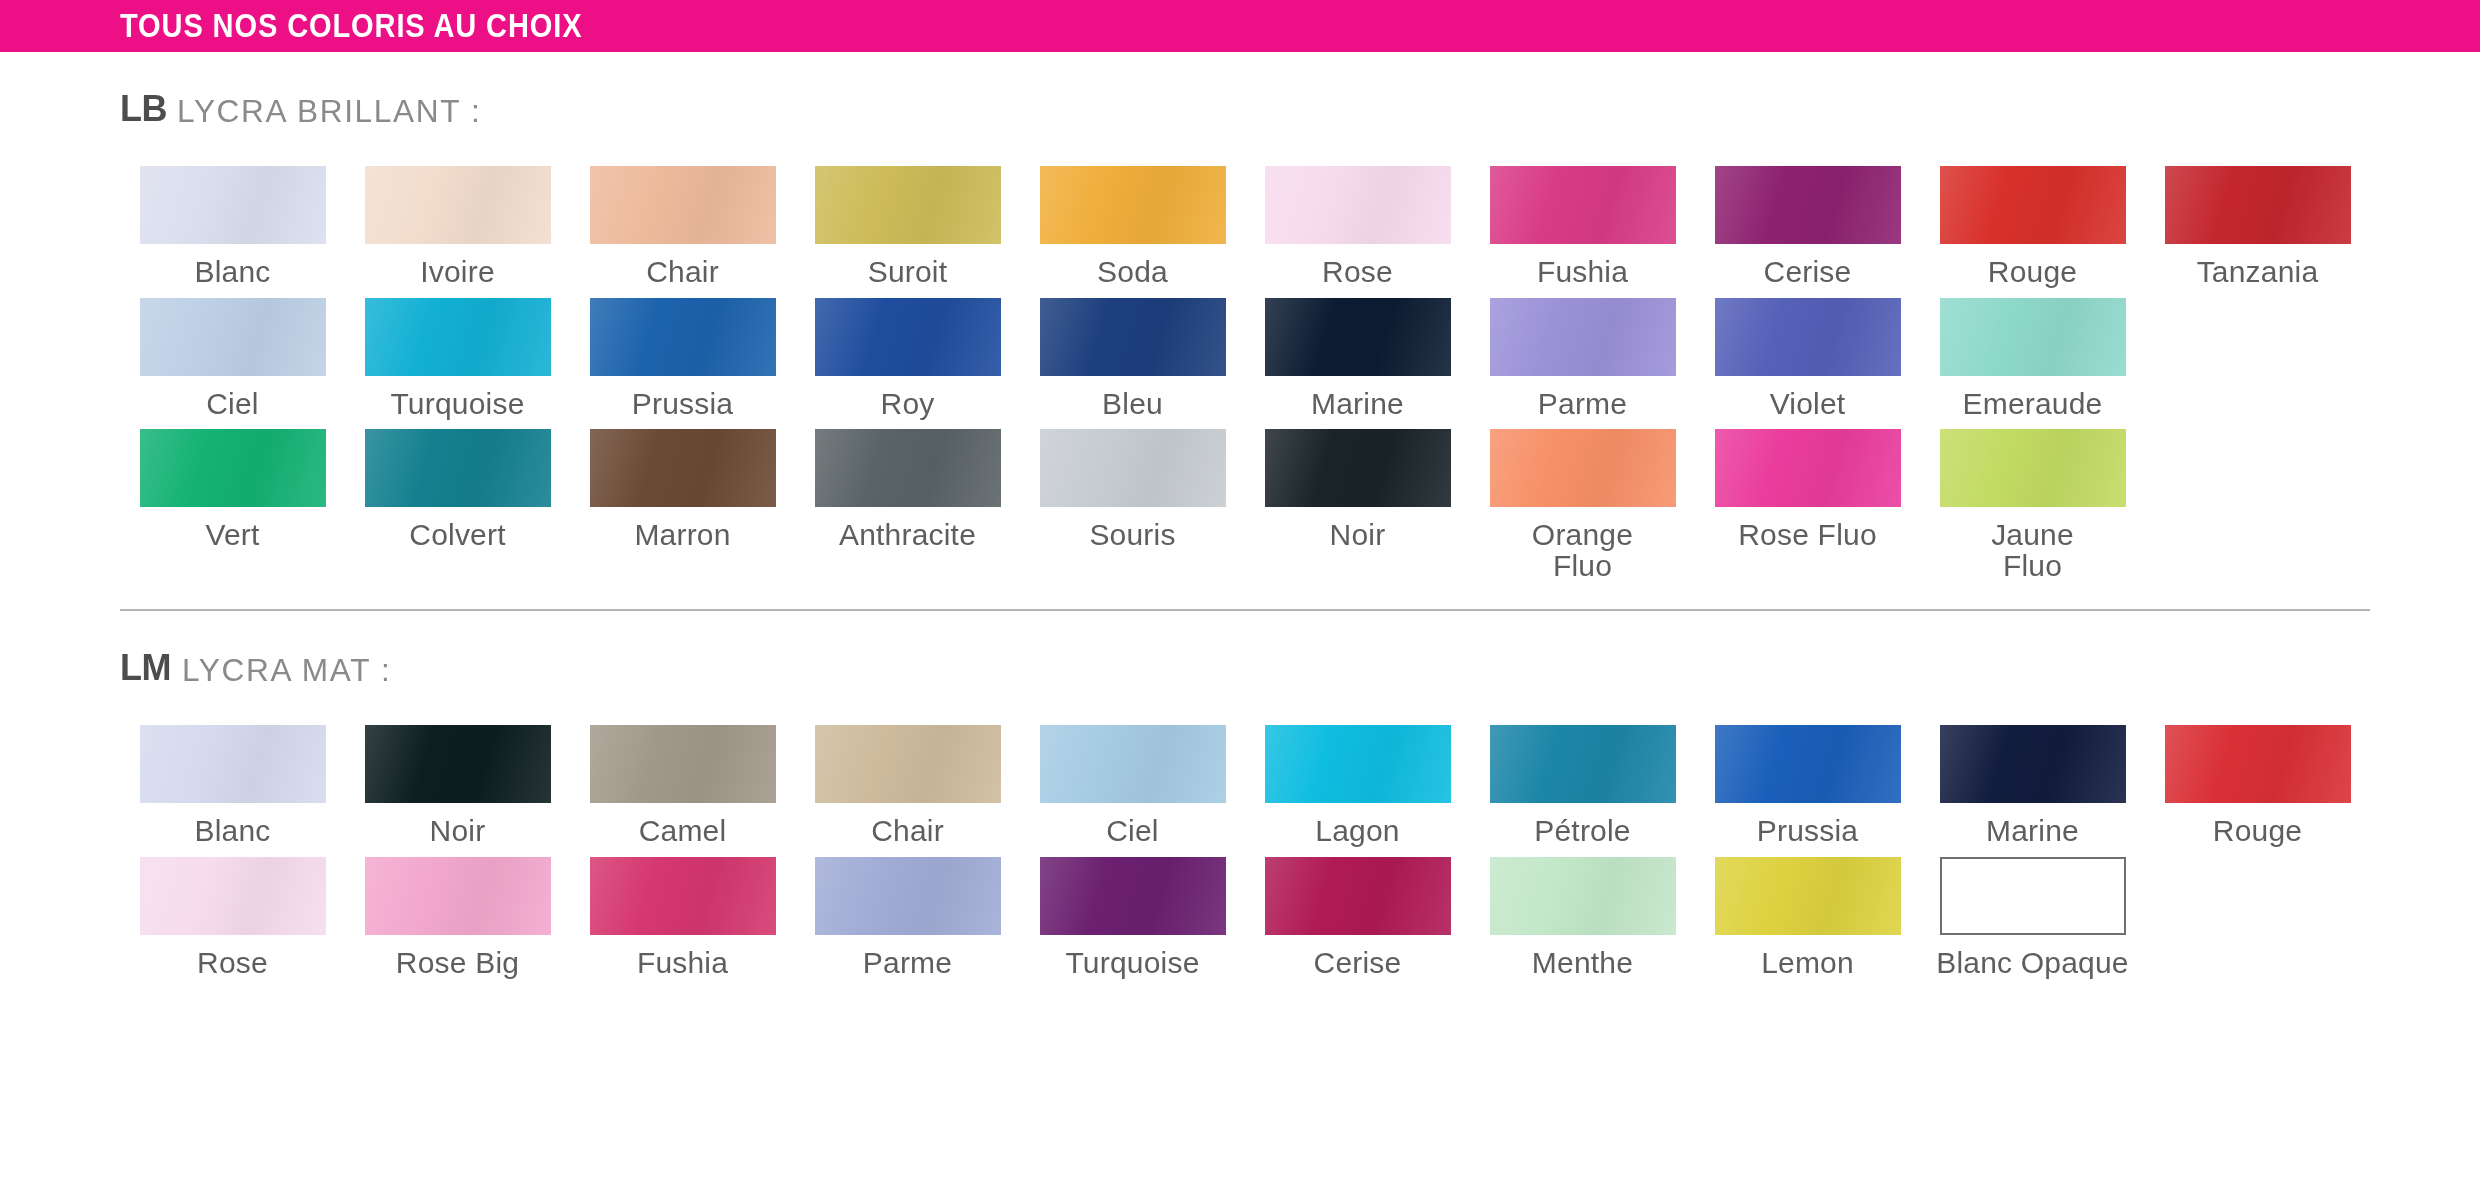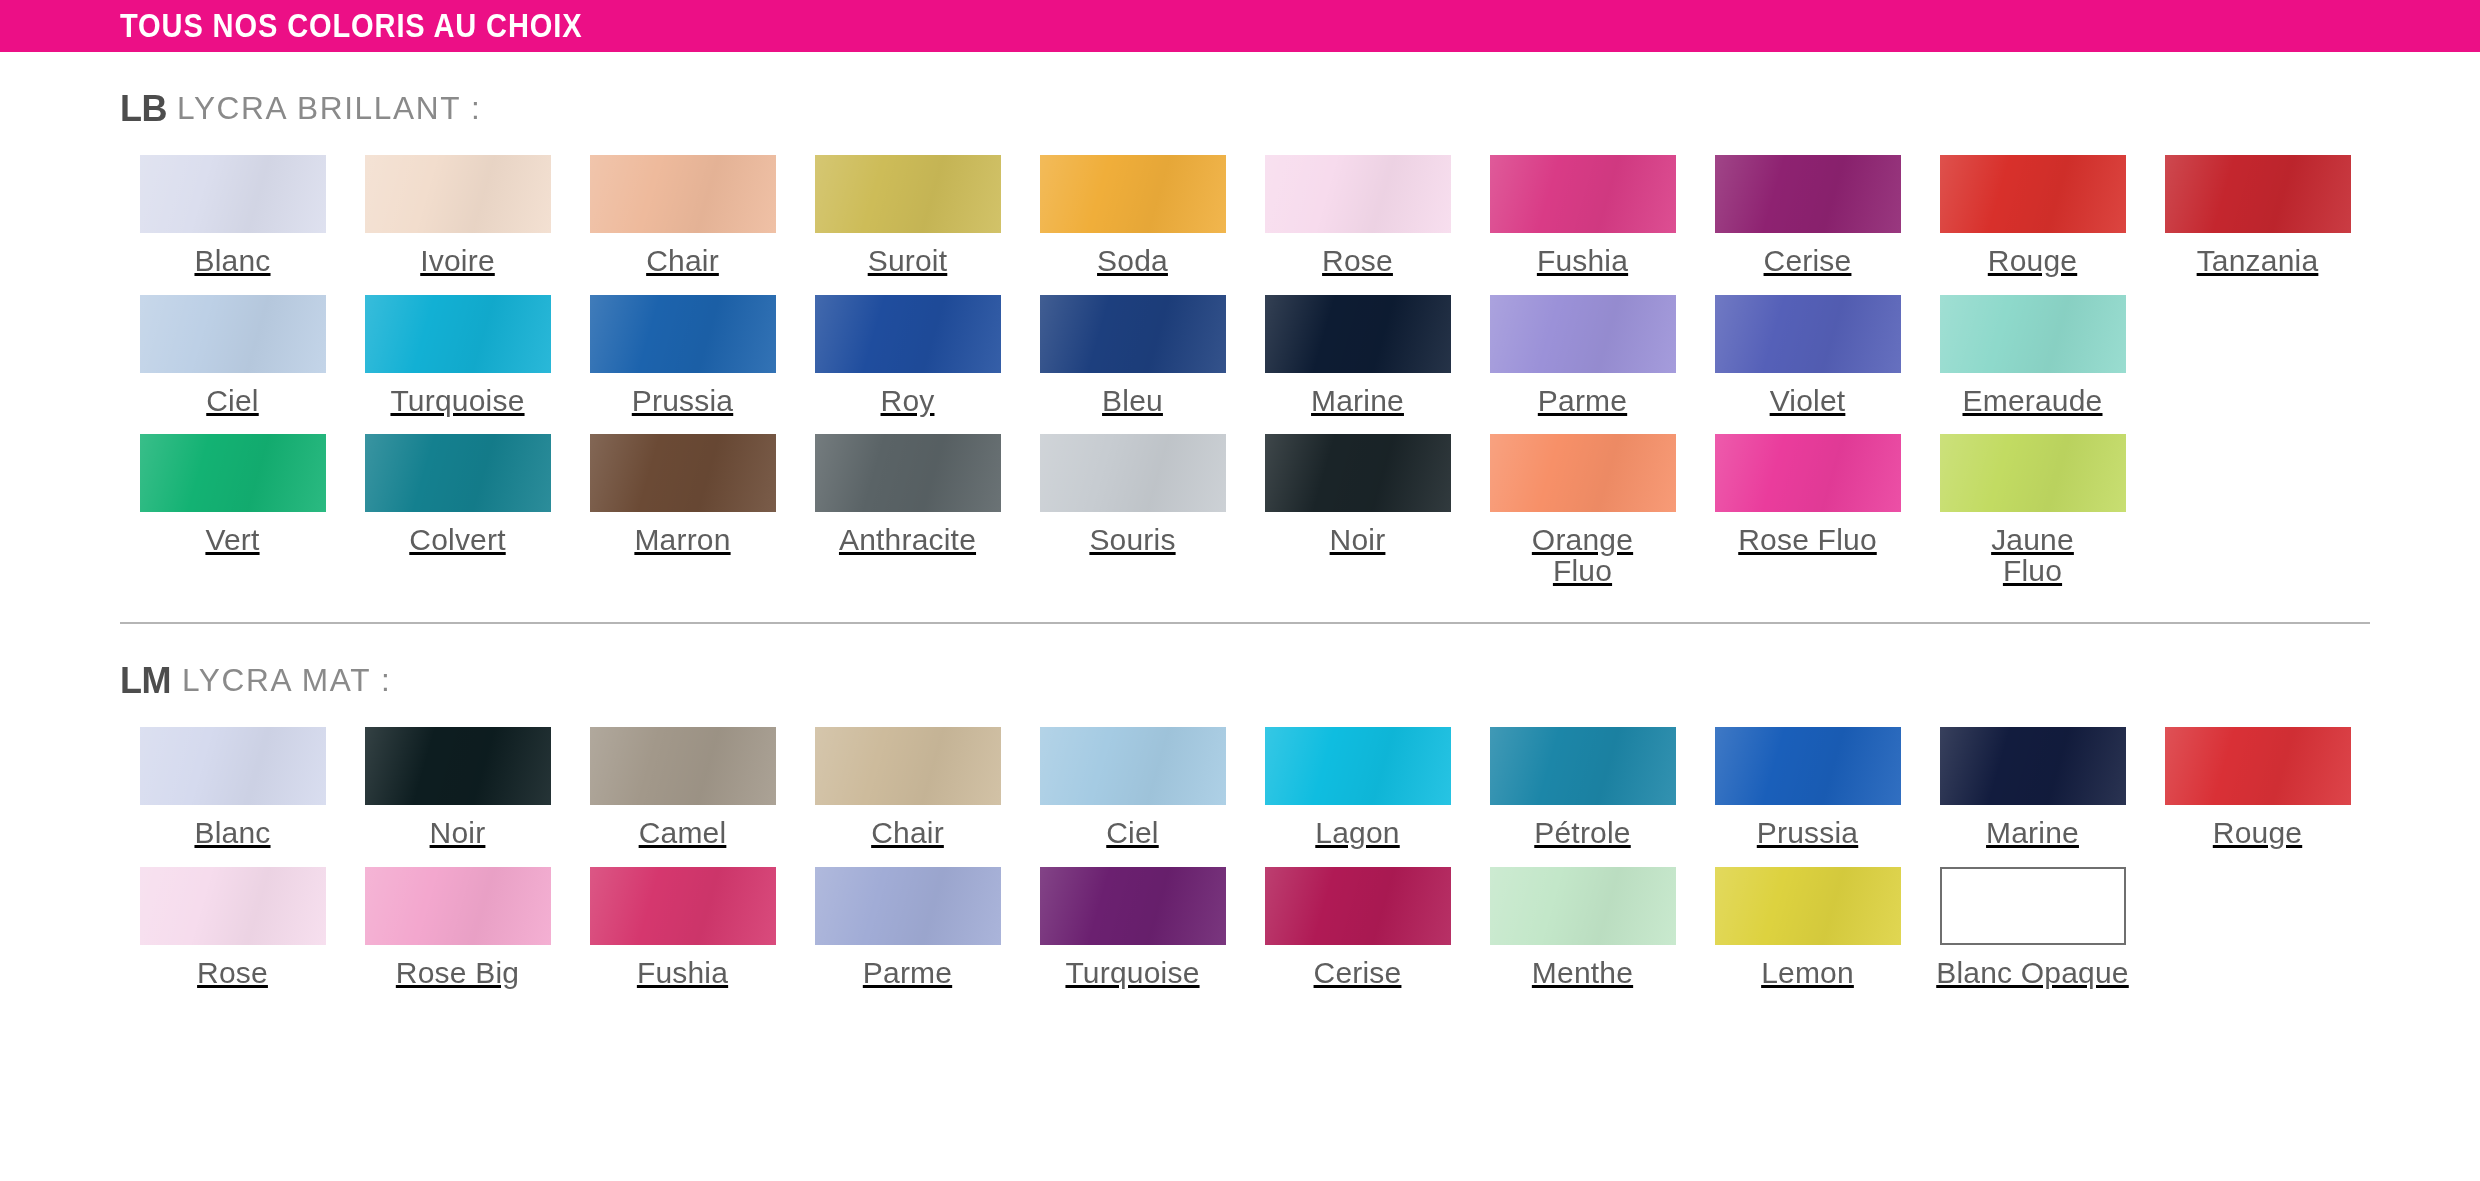--- a/index.html
+++ b/index.html
@@ -30,24 +30,24 @@
     letter-spacing: 1.0px;
     transform: scaleX(0.88);
     transform-origin: left center;
     white-space: nowrap;
   }
 
   
   .section { padding: 0 110px 0 120px; }
   .section-head {
     display: flex;
-    align-items: center;
+    align-items: flex-end;
     gap: 13px;
     padding-top: 36px;
-    padding-bottom: 25px;
+    padding-bottom: 36px;
   }
   .sec-code {
     font-size: 36px;
     font-weight: bold;
     color: #4d4d4d;
     letter-spacing: -0.5px;
   }
   .sec-name {
     font-size: 31px;
     color: #8a8a8a;
@@ -67,22 +67,21 @@
   .grid {
     display: grid;
     grid-template-columns: repeat(10, 1fr);
     column-gap: 0px;
     row-gap: 0px;
   }
   .cell {
     display: flex;
     flex-direction: column;
     align-items: center;
-    padding-bottom: 18px;
-    text-decoration: underline;
+    padding-bottom: 10px;
   }
   .chip {
     width: 186px;
     height: 78px;
     position: relative;
     overflow: hidden;
   }
   .chip::after {
     content: "";
     position: absolute;

